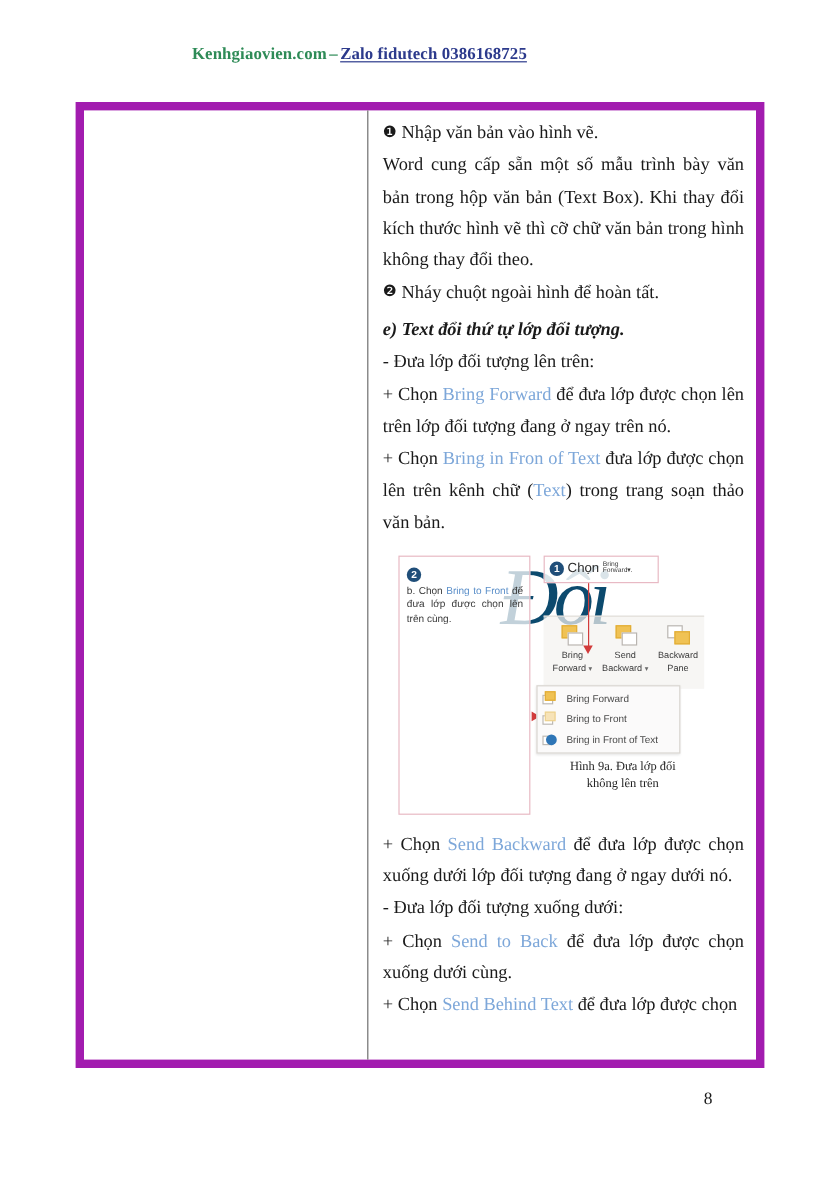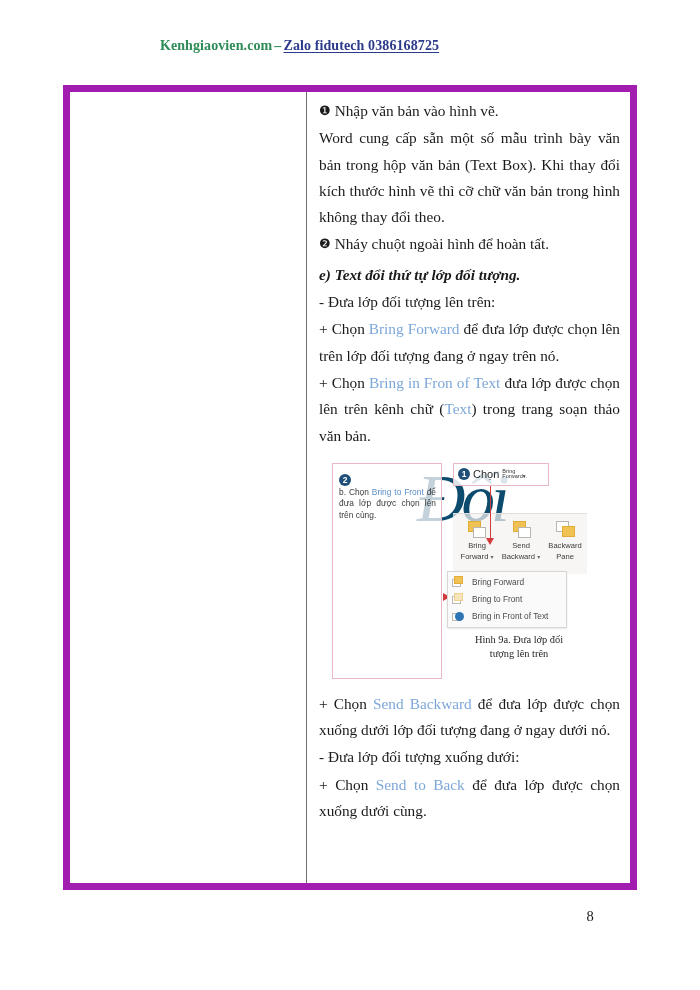--- a/index.html
+++ b/index.html
@@ -427,31 +427,34 @@
           <span class="dd-ico">
               <i class="b"></i>
               <i class="dot"></i>
             </span>
           <span>Bring in Front of Text</span>
         </div>
       </div>
 
       <div class="fig-caption">
         <span>Hình 9a. Đưa lớp đối</span><br>
-        <span>tượng lên trên</span>
+        <span>không lên trên</span>
       </div>
     </div>
 
     <p class="p">
       <span>+ Chọn </span><span class="en">Send Backward</span><span> để đưa lớp được chọn xuống dưới lớp đối tượng đang ở ngay dưới nó.</span>
     </p>
 
     <p class="p nojust">- Đưa lớp đối tượng xuống dưới:</p>
 
     <p class="p">
       <span>+ Chọn </span><span class="en">Send to Back</span><span> để đưa lớp được chọn xuống dưới cùng.</span>
     </p>
 
+    <p class="p">
+      <span>+ Chọn </span><span class="en">Send Behind Text</span><span> để đưa lớp được chọn</span>
+    </p>
 
   </div>
 </div>
 
 <div class="page-num">8</div>
 
 </body></html>

